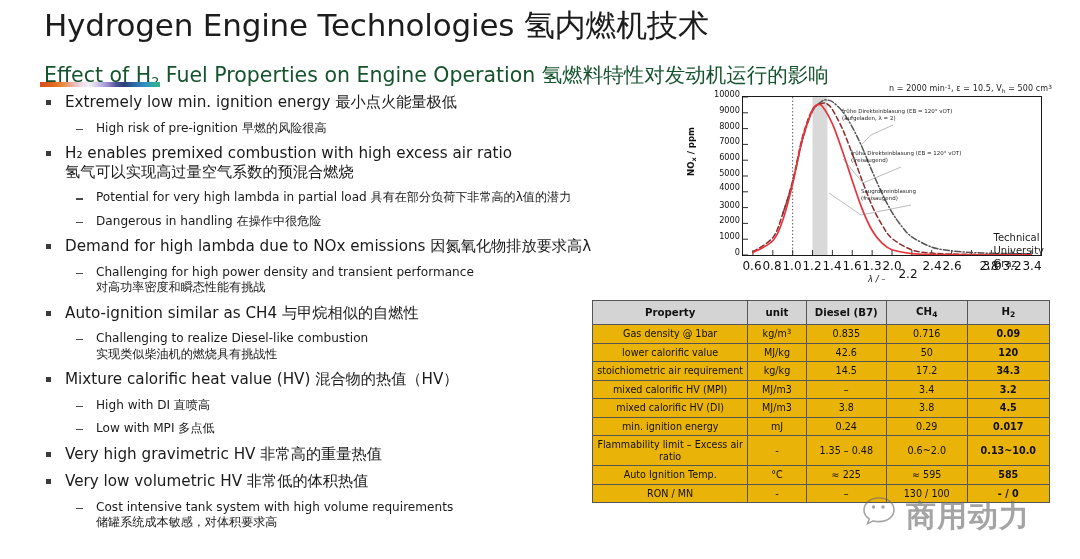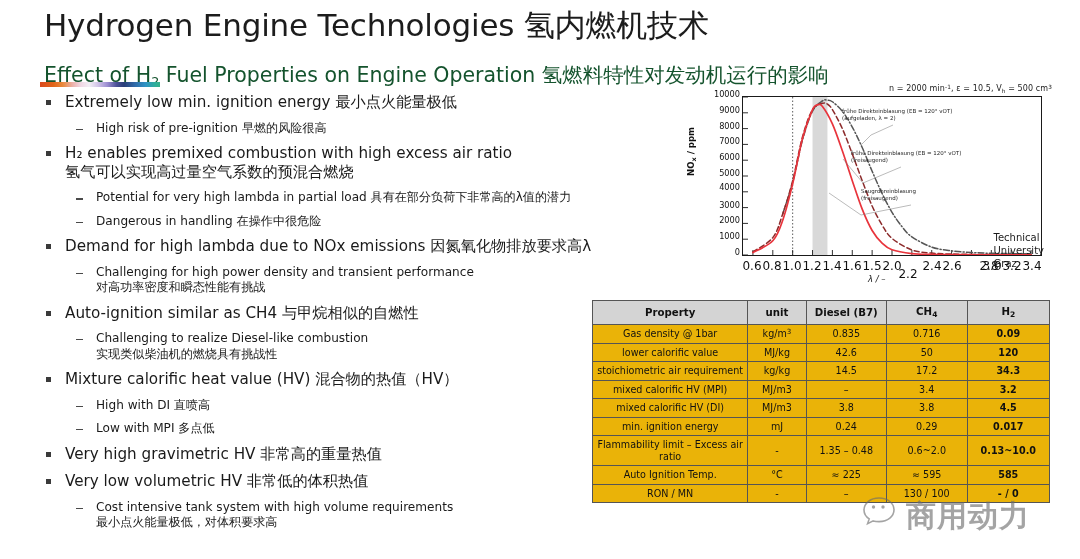--- a/index.html
+++ b/index.html
@@ -270,21 +270,21 @@
     <div class="b2"><span>Dangerous in handling 在操作中很危险</span></div>
     <div class="b1"><span>Demand for high lambda due to NOx emissions 因氮氧化物排放要求高λ</span></div>
     <div class="b2"><span>Challenging for high power density and transient performance</span><br><span class="cn">对高功率密度和瞬态性能有挑战</span></div>
     <div class="b1"><span>Auto-ignition similar as CH4 与甲烷相似的自燃性</span></div>
     <div class="b2"><span>Challenging to realize Diesel-like combustion</span><br><span class="cn">实现类似柴油机的燃烧具有挑战性</span></div>
     <div class="b1"><span>Mixture calorific heat value (HV) 混合物的热值（HV）</span></div>
     <div class="b2"><span>High with DI 直喷高</span></div>
     <div class="b2"><span>Low with MPI 多点低</span></div>
     <div class="b1"><span>Very high gravimetric HV 非常高的重量热值</span></div>
     <div class="b1"><span>Very low volumetric HV 非常低的体积热值</span></div>
-    <div class="b2"><span>Cost intensive tank system with high volume requirements</span><br><span class="cn">最小点火能量极低，对体积要求高</span></div>
+    <div class="b2"><span>Cost intensive tank system with high volume requirements</span><br><span class="cn">储罐系统成本敏感，对体积要求高</span></div>
   </div>
 
 <div id="chart-wrap">
 
   <div id="chart-params">n = 2000 min<span class="sp">-1</span>, ε = 10.5, V<span class="sb">h</span> = 500 cm<span class="sp">3</span></div>
 
   <div id="ylabel">
     <span>NO</span><span class="sb">x</span><span> / ppm</span>
   </div>
 
@@ -341,21 +341,21 @@
       </svg>
   </div>
 
   <div id="xtick-row">
       <div class="xtick" style="left: 10px;">0.6</div>
       <div class="xtick" style="left: 30px;">0.8</div>
       <div class="xtick" style="left: 50px;">1.0</div>
       <div class="xtick" style="left: 70px;">1.2</div>
       <div class="xtick" style="left: 90px;">1.4</div>
       <div class="xtick" style="left: 110px;">1.6</div>
-      <div class="xtick" style="left: 130px;">1.5</div>
+      <div class="xtick" style="left: 130px;">1.3</div>
       <div class="xtick" style="left: 150px;">2.0</div>
       <div class="xtick" style="left: 166px; margin-top: 8px;">2.2</div>
       <div class="xtick" style="left: 190px;">2.4</div>
       <div class="xtick" style="left: 210px;">2.6</div>
       <div class="xtick" style="left: 247px; text-align: center;">2.8</div>
       <div class="xtick" style="left: 250px;">3.0</div>
       <div class="xtick" style="left: 270px;">3.2</div>
       <div class="xtick" style="left: 290px;">3.4</div>
     </div>
 

